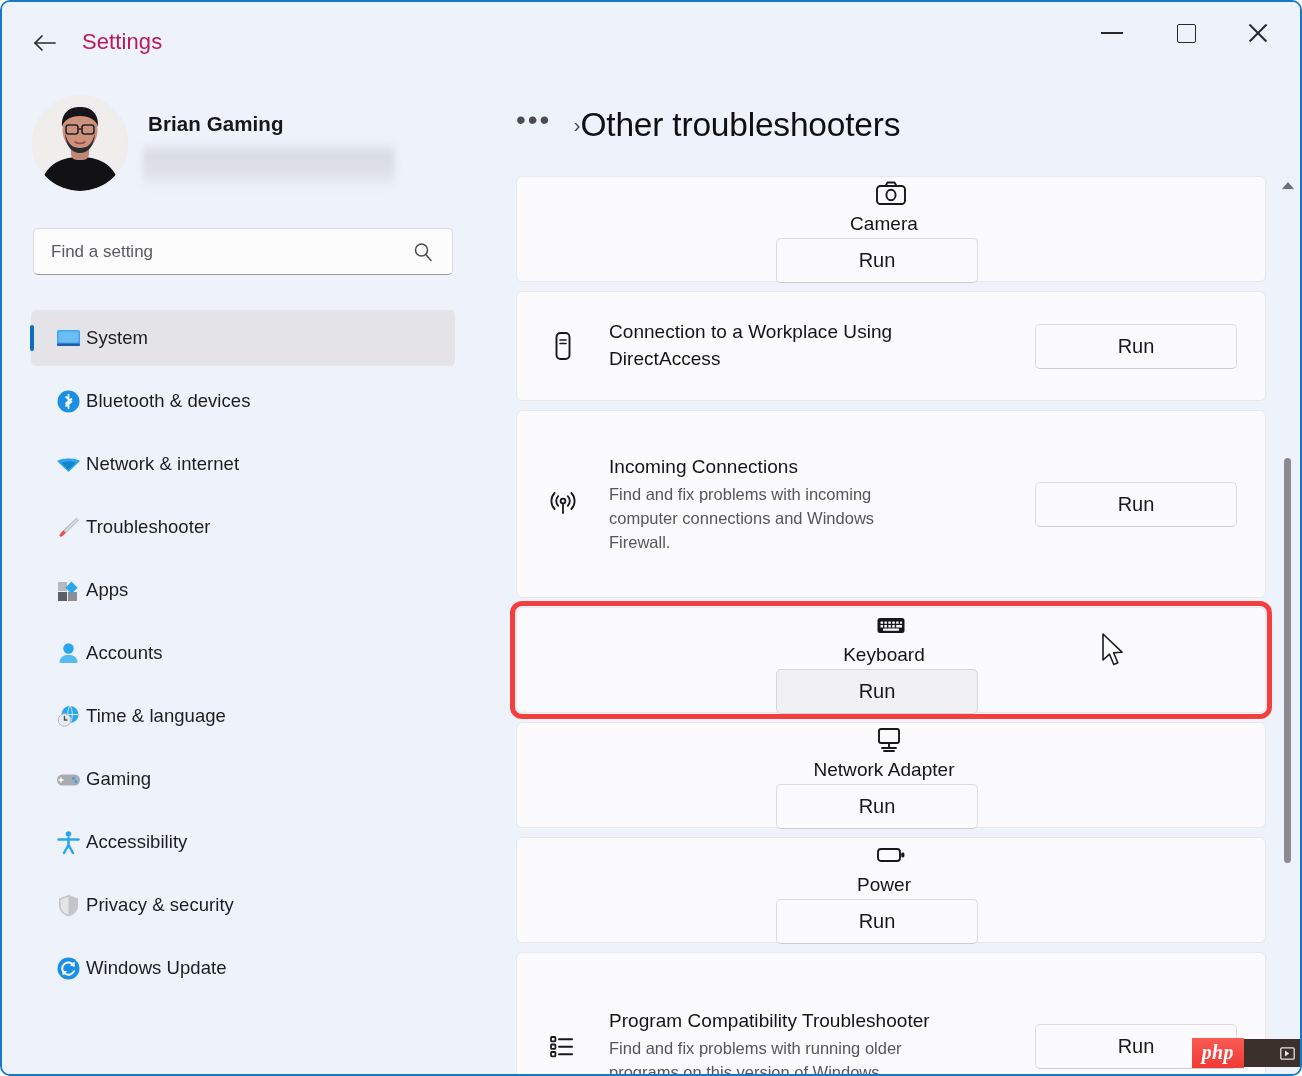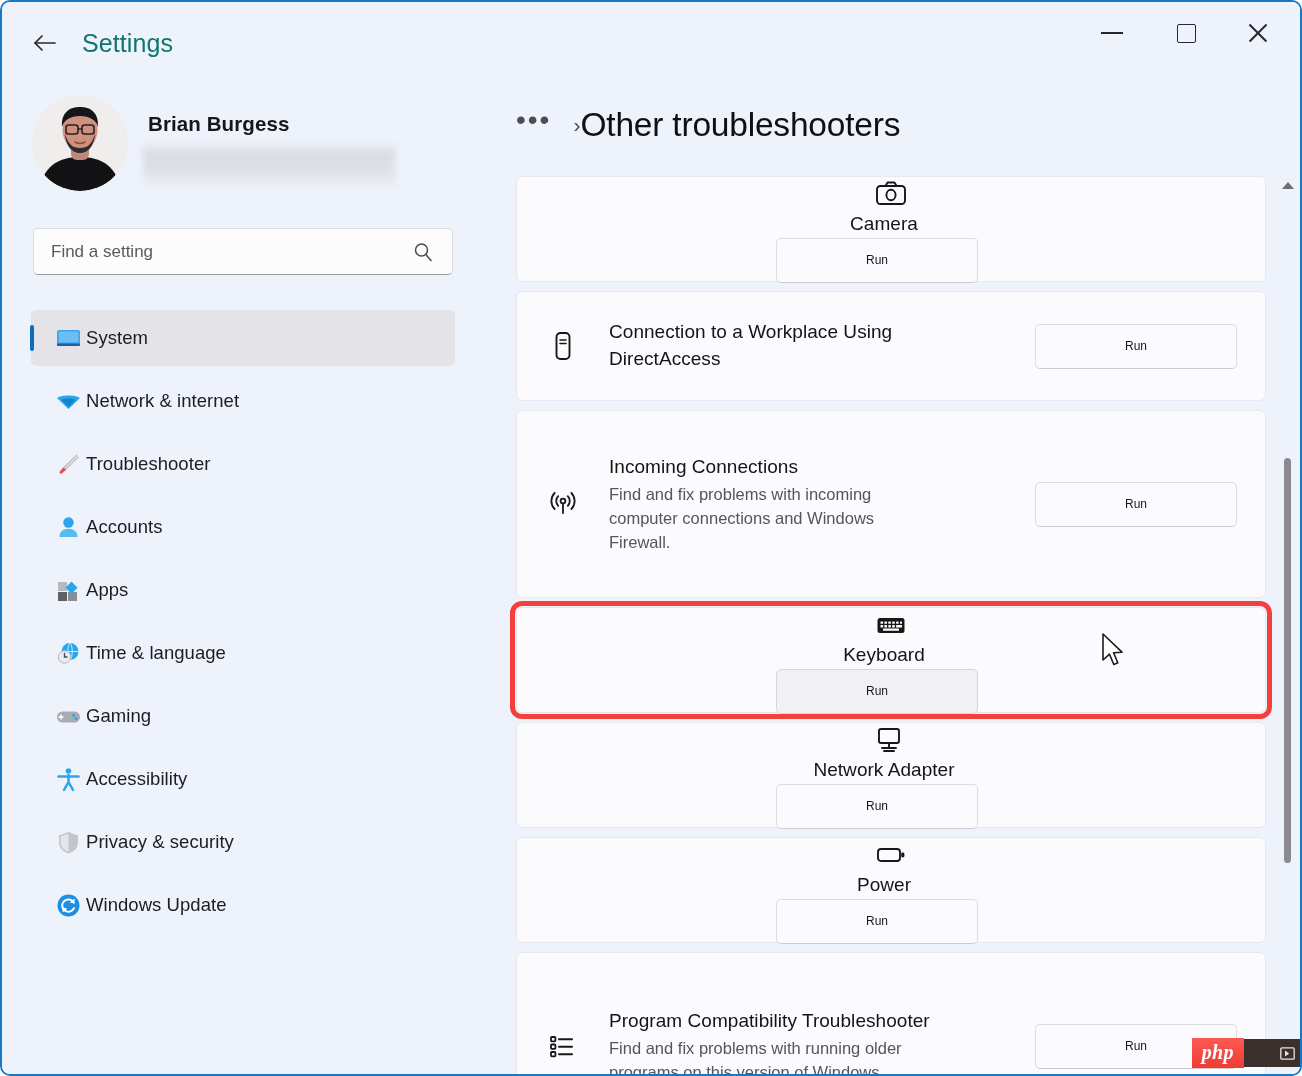--- a/index.html
+++ b/index.html
@@ -34,22 +34,22 @@
     position: absolute;
     left: 22px; top: 20px;
     width: 42px; height: 42px;
     display: flex; align-items: center; justify-content: center;
     border-radius: 5px;
     cursor: pointer;
   }
   #app-title {
     position: absolute;
     left: 80px; top: 27px;
-    font-size: 25px;
-    color: #0f766e;
+    font-size: 22px;
+    color: #be185d;
     letter-spacing: 0.1px;
   }
   .wctrl {
     position: absolute;
     top: 8px;
     width: 60px; height: 46px;
     display: flex; align-items: center; justify-content: center;
     cursor: pointer;
   }
   #min-btn  { right: 158px; }
@@ -232,21 +232,21 @@
   }
   .runbtn {
     flex: 0 0 auto;
     width: 202px; height: 45px;
     margin-right: 28px;
     background: #fbfbfd;
     border: 1px solid #dcdce1;
     border-bottom-color: #cbcbd1;
     border-radius: 5px;
     font-family: "Liberation Sans", sans-serif;
-    font-size: 12px; color: #18181b;
+    font-size: 20px; color: #18181b;
     cursor: pointer;
   }
   .runbtn.hovered { background: #f1f1f4; border-color: #d6d6dc; }
 
   
   #scrollbar {
     position: absolute;
     right: 4px; top: 96px;
     width: 20px; height: 900px;
     display: flex; flex-direction: column; align-items: center;
@@ -352,21 +352,21 @@
             <g fill="none" stroke="#22222a" stroke-width="1.6">
               <rect x="34" y="30" width="12" height="9" rx="2.5"></rect>
               <rect x="50" y="30" width="12" height="9" rx="2.5"></rect>
               <line x1="46" y1="34" x2="50" y2="34"></line>
             </g>
 
             <path d="M43 47 Q48 50 53 47" fill="none" stroke="#8f4a42" stroke-width="1.6" stroke-linecap="round"></path>
           </g>
         </svg>
       </div>
-      <div id="profile-name">Brian Burgess</div>
+      <div id="profile-name">Brian Gaming</div>
       <div id="profile-email-blur"></div>
     </div>
 
     <div id="search-box">
       <input id="search-input" type="text" placeholder="Find a setting" style="">
       <span id="search-icon">
         <svg width="22" height="22" viewBox="0 0 22 22">
           <circle cx="9.5" cy="9" r="6" fill="none" stroke="#4a4a50" stroke-width="1.5"></circle>
           <line x1="13.8" y1="13.6" x2="19" y2="19.5" stroke="#4a4a50" stroke-width="1.5" stroke-linecap="round"></line>
         </svg>
@@ -379,62 +379,71 @@
         <span class="navicon">
           <svg width="27" height="27" viewBox="0 0 27 27">
             <rect x="2" y="5" width="23" height="16" rx="2" fill="#3fa3ef"></rect>
             <rect x="3.6" y="6.5" width="19.8" height="11" rx="1" fill="#6dbdf5"></rect>
             <rect x="2" y="18.4" width="23" height="2.6" rx="1" fill="#1d60a8"></rect>
           </svg>
         </span>
         <span class="navlabel">System</span>
       </div>
 
+      <div class="navitem">
+        <span class="navicon">
+          <svg width="27" height="27" viewBox="0 0 27 27">
+            <circle cx="13.5" cy="13.5" r="11" fill="#1b8fe3"></circle>
+            <path d="M11 9 L16.5 13.5 L11 18 M13.5 6.5 L13.5 20.5 M11 15.5 L16.5 11" fill="none" stroke="#ffffff" stroke-width="1.7" stroke-linecap="round" stroke-linejoin="round"></path>
+          </svg>
+        </span>
+        <span class="navlabel">Bluetooth &amp; devices</span>
+      </div>
 
       <div class="navitem">
         <span class="navicon">
           <svg width="27" height="27" viewBox="0 0 27 27">
             <path d="M2 10 C6 6.5 21 6.5 25 10 L13.5 21 Z" fill="#2aa6ec"></path>
             <path d="M6.5 12 C9 10 18 10 20.5 12 L13.5 19 Z" fill="#1583c9"></path>
           </svg>
         </span>
         <span class="navlabel">Network &amp; internet</span>
       </div>
 
       <div class="navitem">
         <span class="navicon">
           <svg width="27" height="27" viewBox="0 0 27 27">
             <path d="M21.5 3.5 L24 6 L11 19 L8.2 16.2 Z" fill="#b9bbc0"></path>
             <path d="M22.2 4.2 L23.3 5.3 L11 17.6 L10 16.6 Z" fill="#dfe1e5"></path>
             <path d="M8.2 16.2 L11 19 L6 23 L4.2 21.2 Z" fill="#ef4b4b"></path>
           </svg>
         </span>
         <span class="navlabel">Troubleshooter</span>
-      </div>
-
-      <div class="navitem">
-        <span class="navicon">
-          <svg width="27" height="27" viewBox="0 0 27 27">
-            <circle cx="13.5" cy="8.5" r="5.2" fill="#2aa6ec"></circle>
-            <path d="M4.5 23 C4.5 17.5 8.5 14.8 13.5 14.8 C18.5 14.8 22.5 17.5 22.5 23 Z" fill="#57bbf2"></path>
-          </svg>
-        </span>
-        <span class="navlabel">Accounts</span>
       </div>
 
       <div class="navitem">
         <span class="navicon">
           <svg width="27" height="27" viewBox="0 0 27 27">
             <rect x="3" y="5" width="9" height="9" fill="#b7b9be"></rect>
             <rect x="3" y="15" width="9" height="9" fill="#5e6066"></rect>
             <rect x="13" y="15" width="9" height="9" fill="#8c8e94"></rect>
             <rect x="12.2" y="6.4" width="8.6" height="8.6" fill="#2aa6ec" transform="rotate(45 16.5 10.7)"></rect>
           </svg>
         </span>
         <span class="navlabel">Apps</span>
+      </div>
+
+      <div class="navitem">
+        <span class="navicon">
+          <svg width="27" height="27" viewBox="0 0 27 27">
+            <circle cx="13.5" cy="8.5" r="5.2" fill="#2aa6ec"></circle>
+            <path d="M4.5 23 C4.5 17.5 8.5 14.8 13.5 14.8 C18.5 14.8 22.5 17.5 22.5 23 Z" fill="#57bbf2"></path>
+          </svg>
+        </span>
+        <span class="navlabel">Accounts</span>
       </div>
 
       <div class="navitem">
         <span class="navicon">
           <svg width="27" height="27" viewBox="0 0 27 27">
             <circle cx="15" cy="11.5" r="8.5" fill="#2aa6ec"></circle>
             <path d="M6.6 11.5 H23.4 M15 3 C18 6 18 17 15 20 M15 3 C12 6 12 17 15 20" fill="none" stroke="#ffffff" stroke-width="1" opacity="0.75"></path>
             <circle cx="9.5" cy="17" r="6.2" fill="#e9ebef" stroke="#b6b9bf" stroke-width="1"></circle>
             <path d="M9.5 13.5 V17 H12" fill="none" stroke="#4a4d55" stroke-width="1.4" stroke-linecap="round"></path>
           </svg>

